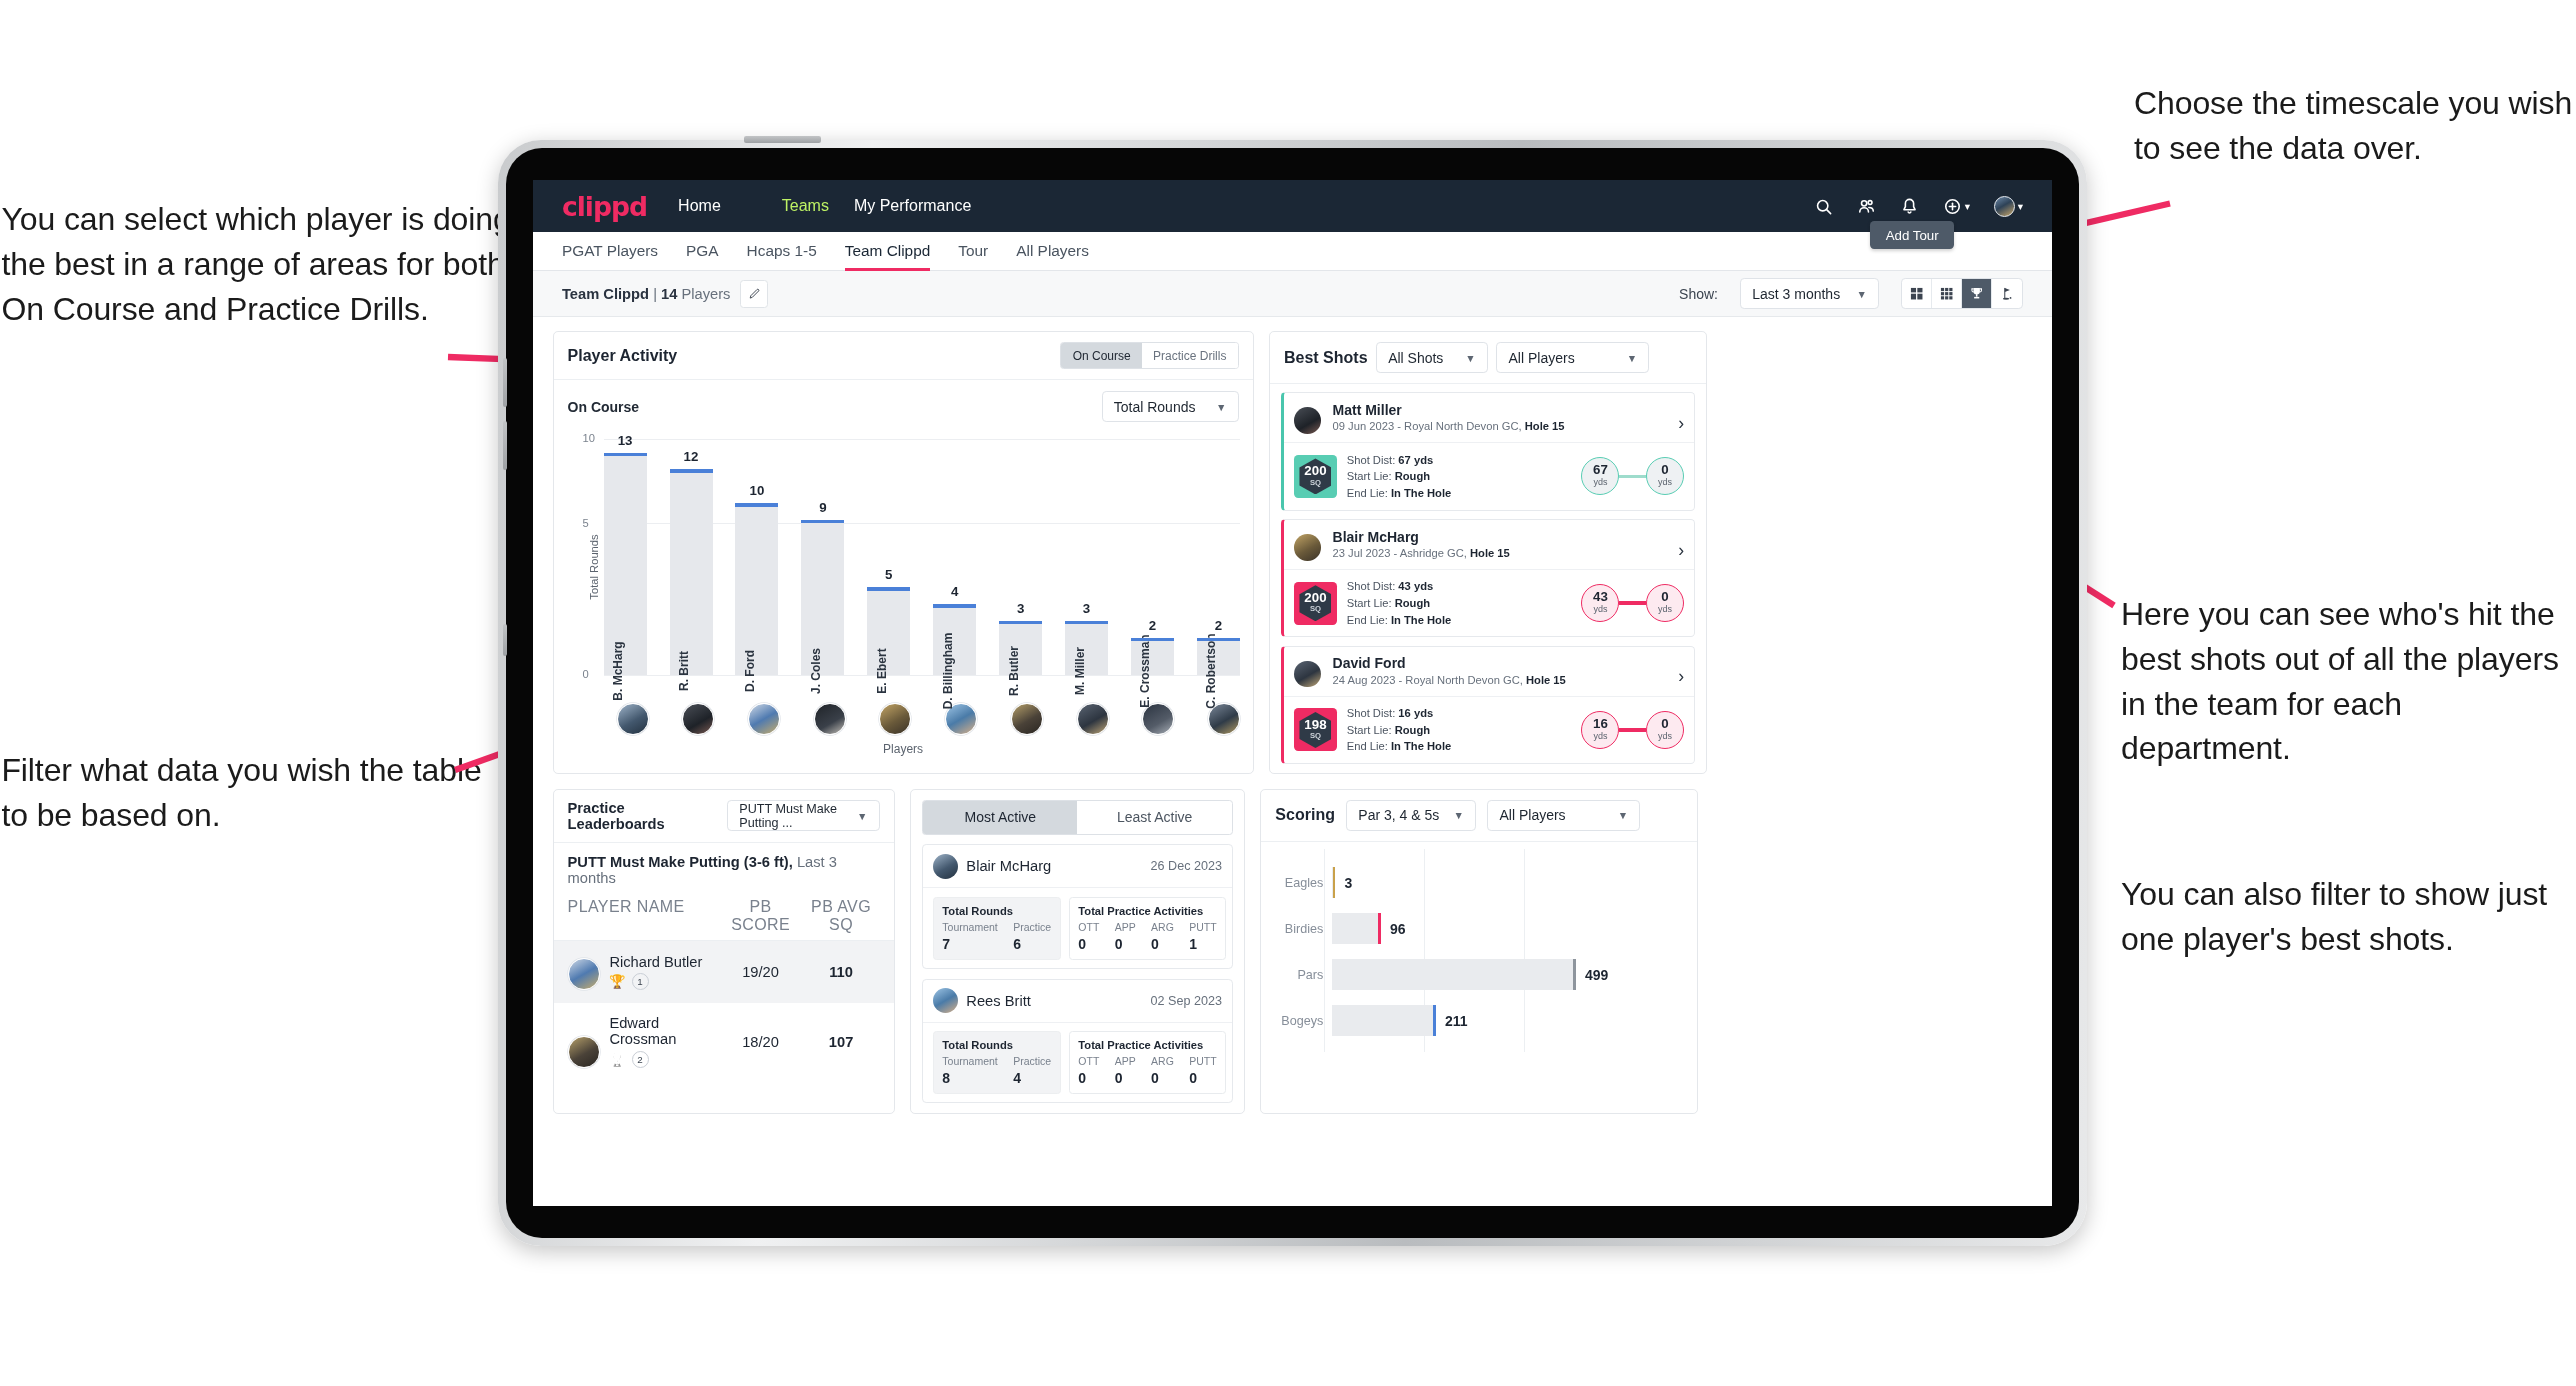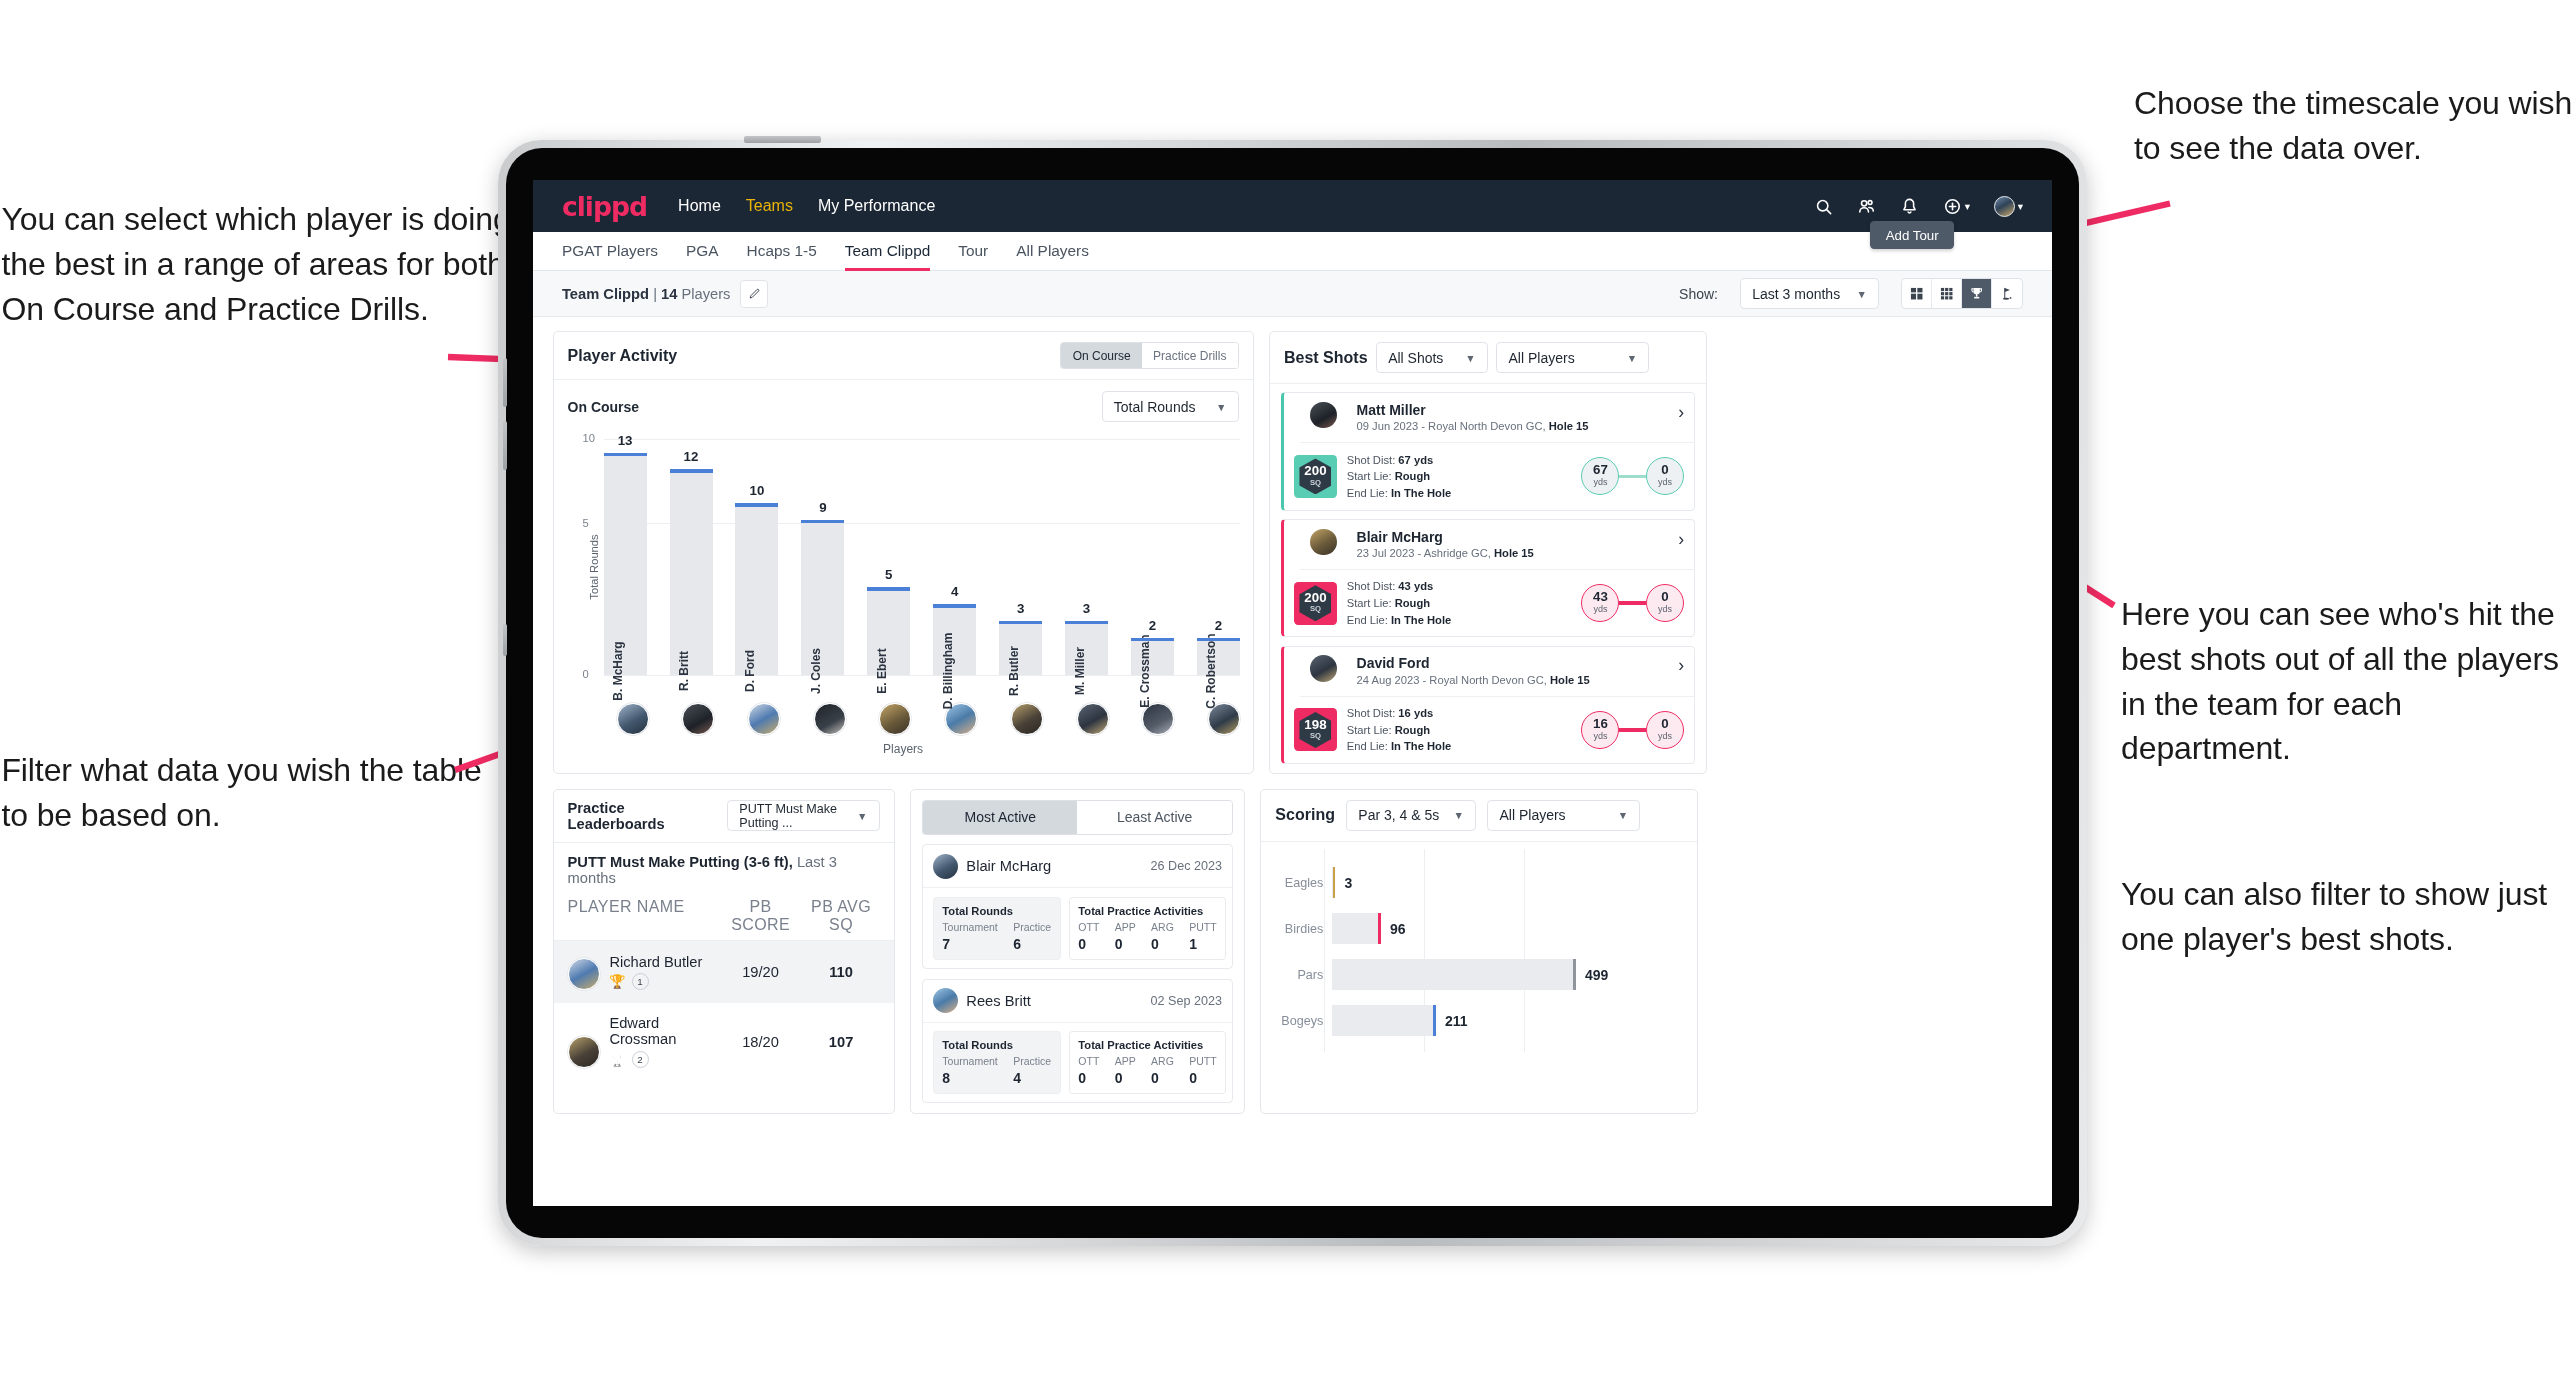--- a/index.html
+++ b/index.html
@@ -29,21 +29,21 @@
     border-radius: 2.1px; }
   #screen { width: 100%; height: 100%; background: #ffffff; overflow: hidden;
     position: relative; }
 
   
   .appbar { height: 52px; background: #1b2735; display: flex; align-items: center;
     padding: 0 29px; position: relative; }
   .logo { color: #ef2b63; font-size: 26.6px; font-weight: 700; letter-spacing: -1px;
     margin-right: 31px; font-family: "DejaVu Sans", sans-serif; }
   .navlink { color: #ffffff; font-size: 16px; margin-right: 25px; }
-  .navlink.dim { color: #eab308; }
+  .navlink.dim { color: #bef264; margin-left: 36px; }
   .appbar-right { margin-left: auto; display: flex; align-items: center; gap: 24px; }
   .ic { width: 19px; height: 19px; display: block; }
   .ic path, .ic circle, .ic line, .ic rect, .ic polyline
     { stroke: #ffffff; fill: none; stroke-width: 2; stroke-linecap: round; stroke-linejoin: round; }
   .caret { color: #ffffff; font-size: 10.5px; margin-left: 2.8px; }
   .avatar-hd { width: 21px; height: 21px; border-radius: 50%;
     background: linear-gradient(150deg,#6f8cab 0%,#2e4257 45%,#caa86a 100%);
     border: 1px solid #e9edf2; }
 
   
@@ -125,22 +125,22 @@
   .pav { width: 32px; height: 32px; border-radius: 50%; border: 1.4px solid #ffffff;
     box-shadow: 0 0 0 0.7px #dfe3e8; }
   .xlab { text-align: center; font-size: 12px; color: #5b636e; padding: 7px 0 12.6px 0; }
 
   
   #card-best { width: 438px; }
   #card-best .card-hd { gap: 8.4px; }
   .shotcard { border: 0.7px solid #e6e9ed; border-radius: 4.2px; margin: 8.4px 11.2px;
     border-left: 3.5px solid #ef2b63; overflow: hidden; }
   .shotcard.teal { border-left-color: #49c6ad; }
-  .sc-top { display: flex; align-items: flex-start; padding: 8.4px 9.8px; gap: 20px;
-    border-bottom: 0.7px solid #eef0f3; margin-left: 16px; }
+  .sc-top { display: flex; align-items: flex-end; padding: 8.4px 9.8px; gap: 12px;
+    border-bottom: 0.7px solid #eef0f3; }
   .sc-av { width: 26.6px; height: 26.6px; border-radius: 50%; flex: 0 0 26.6px; }
   .sc-name { font-size: 14px; font-weight: 700; color: #1d2531; line-height: 1.25; }
   .sc-meta { font-size: 11.2px; color: #67707c; line-height: 1.3; }
   .sc-meta b { color: #1d2531; }
   .sc-chev { margin-left: auto; font-size: 17.5px; color: #2b3440; }
   .sc-body { display: flex; align-items: center; padding: 8.4px 9.8px; gap: 9.8px; }
   .hexbox { width: 43px; height: 43px; border-radius: 4.2px; background: #ef2b63;
     display: flex; align-items: center; justify-content: center; flex: 0 0 43px; }
   .shotcard.teal .hexbox { background: #58cdb3; }
   .hex { width: 32px; height: 36px; background: #2f3a47;

